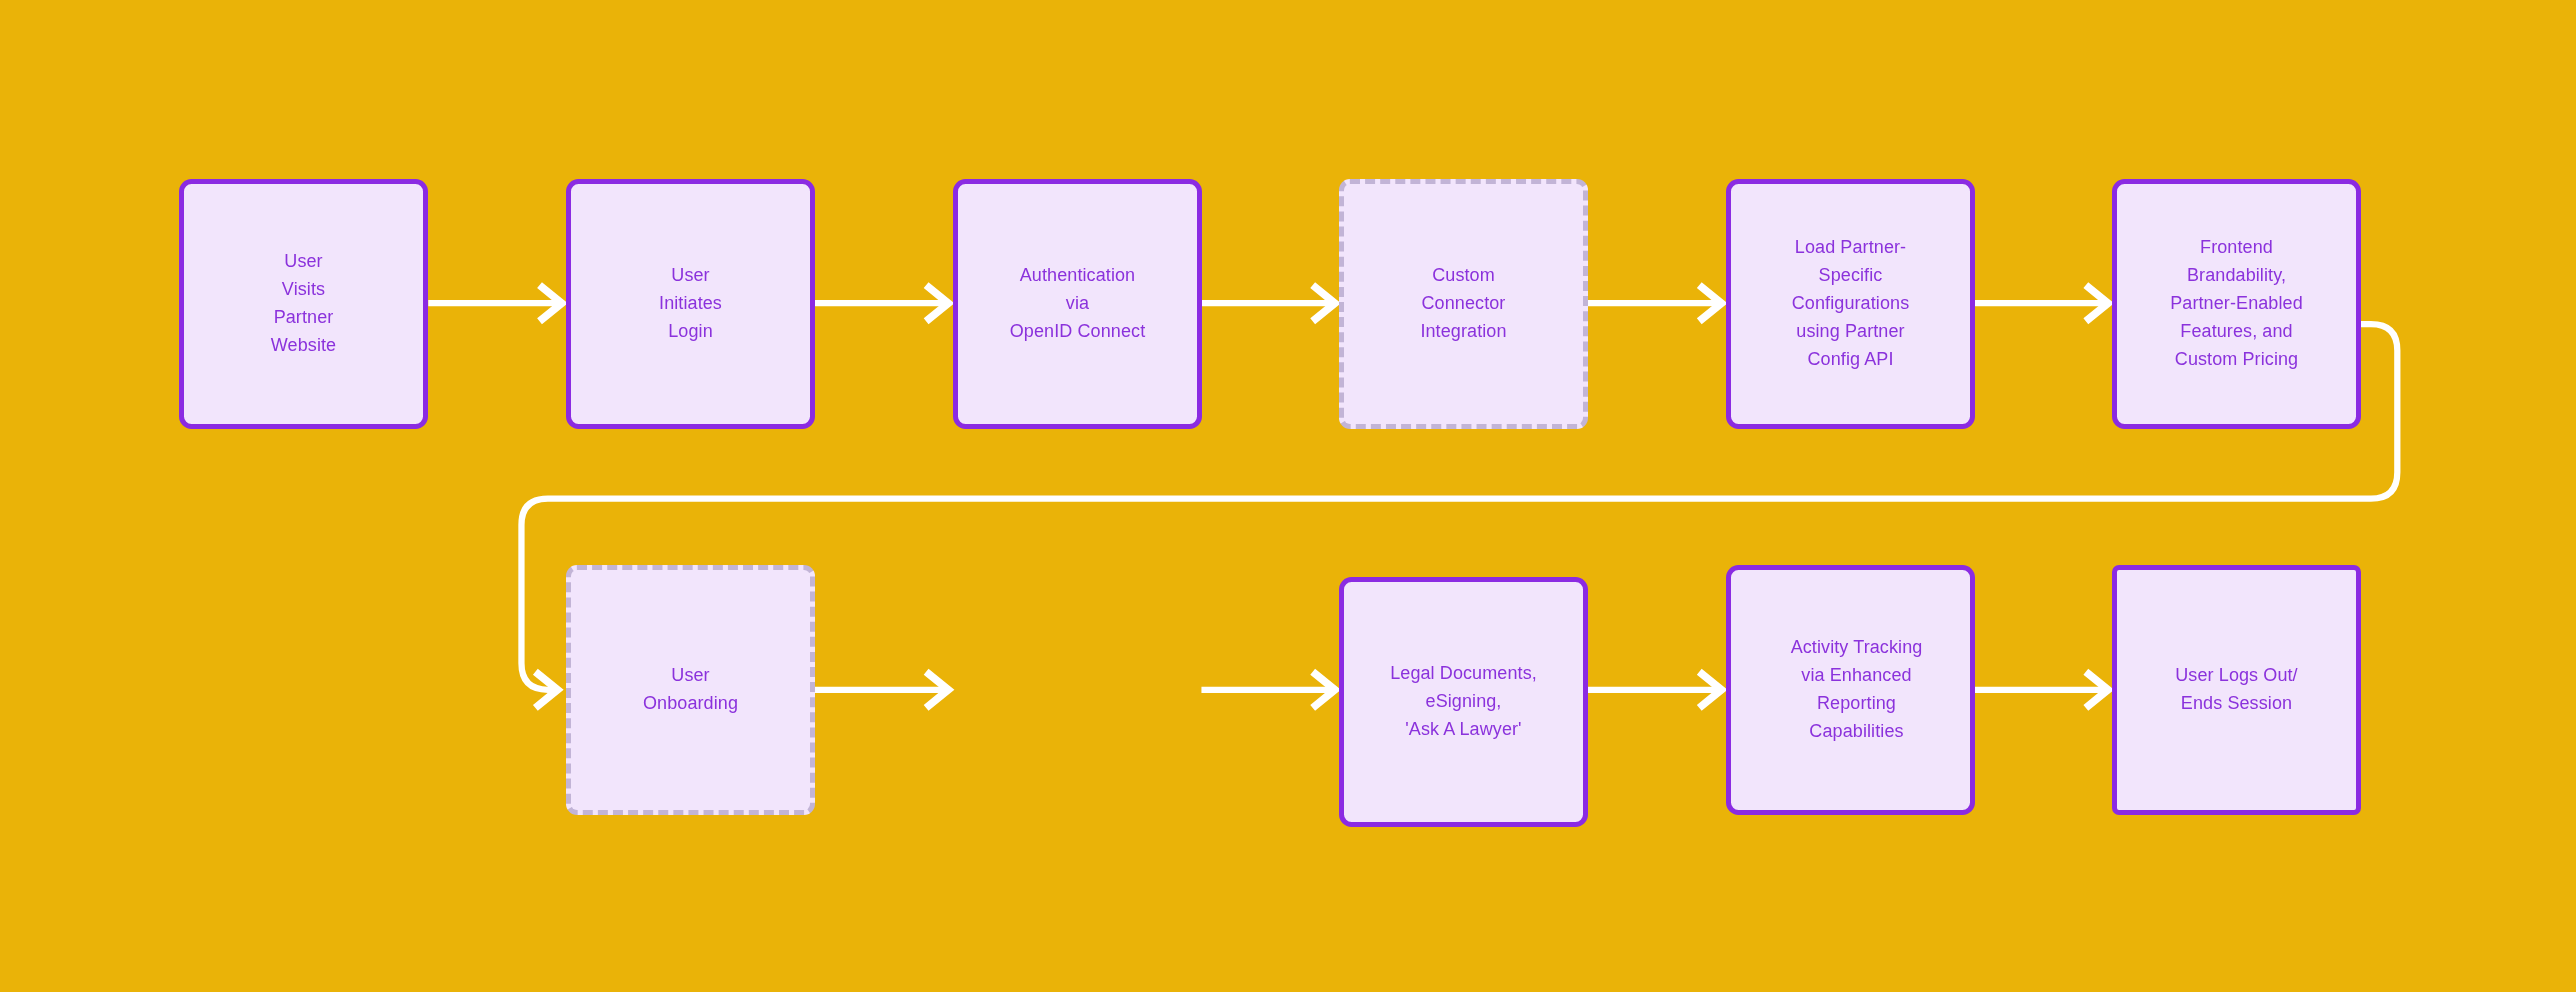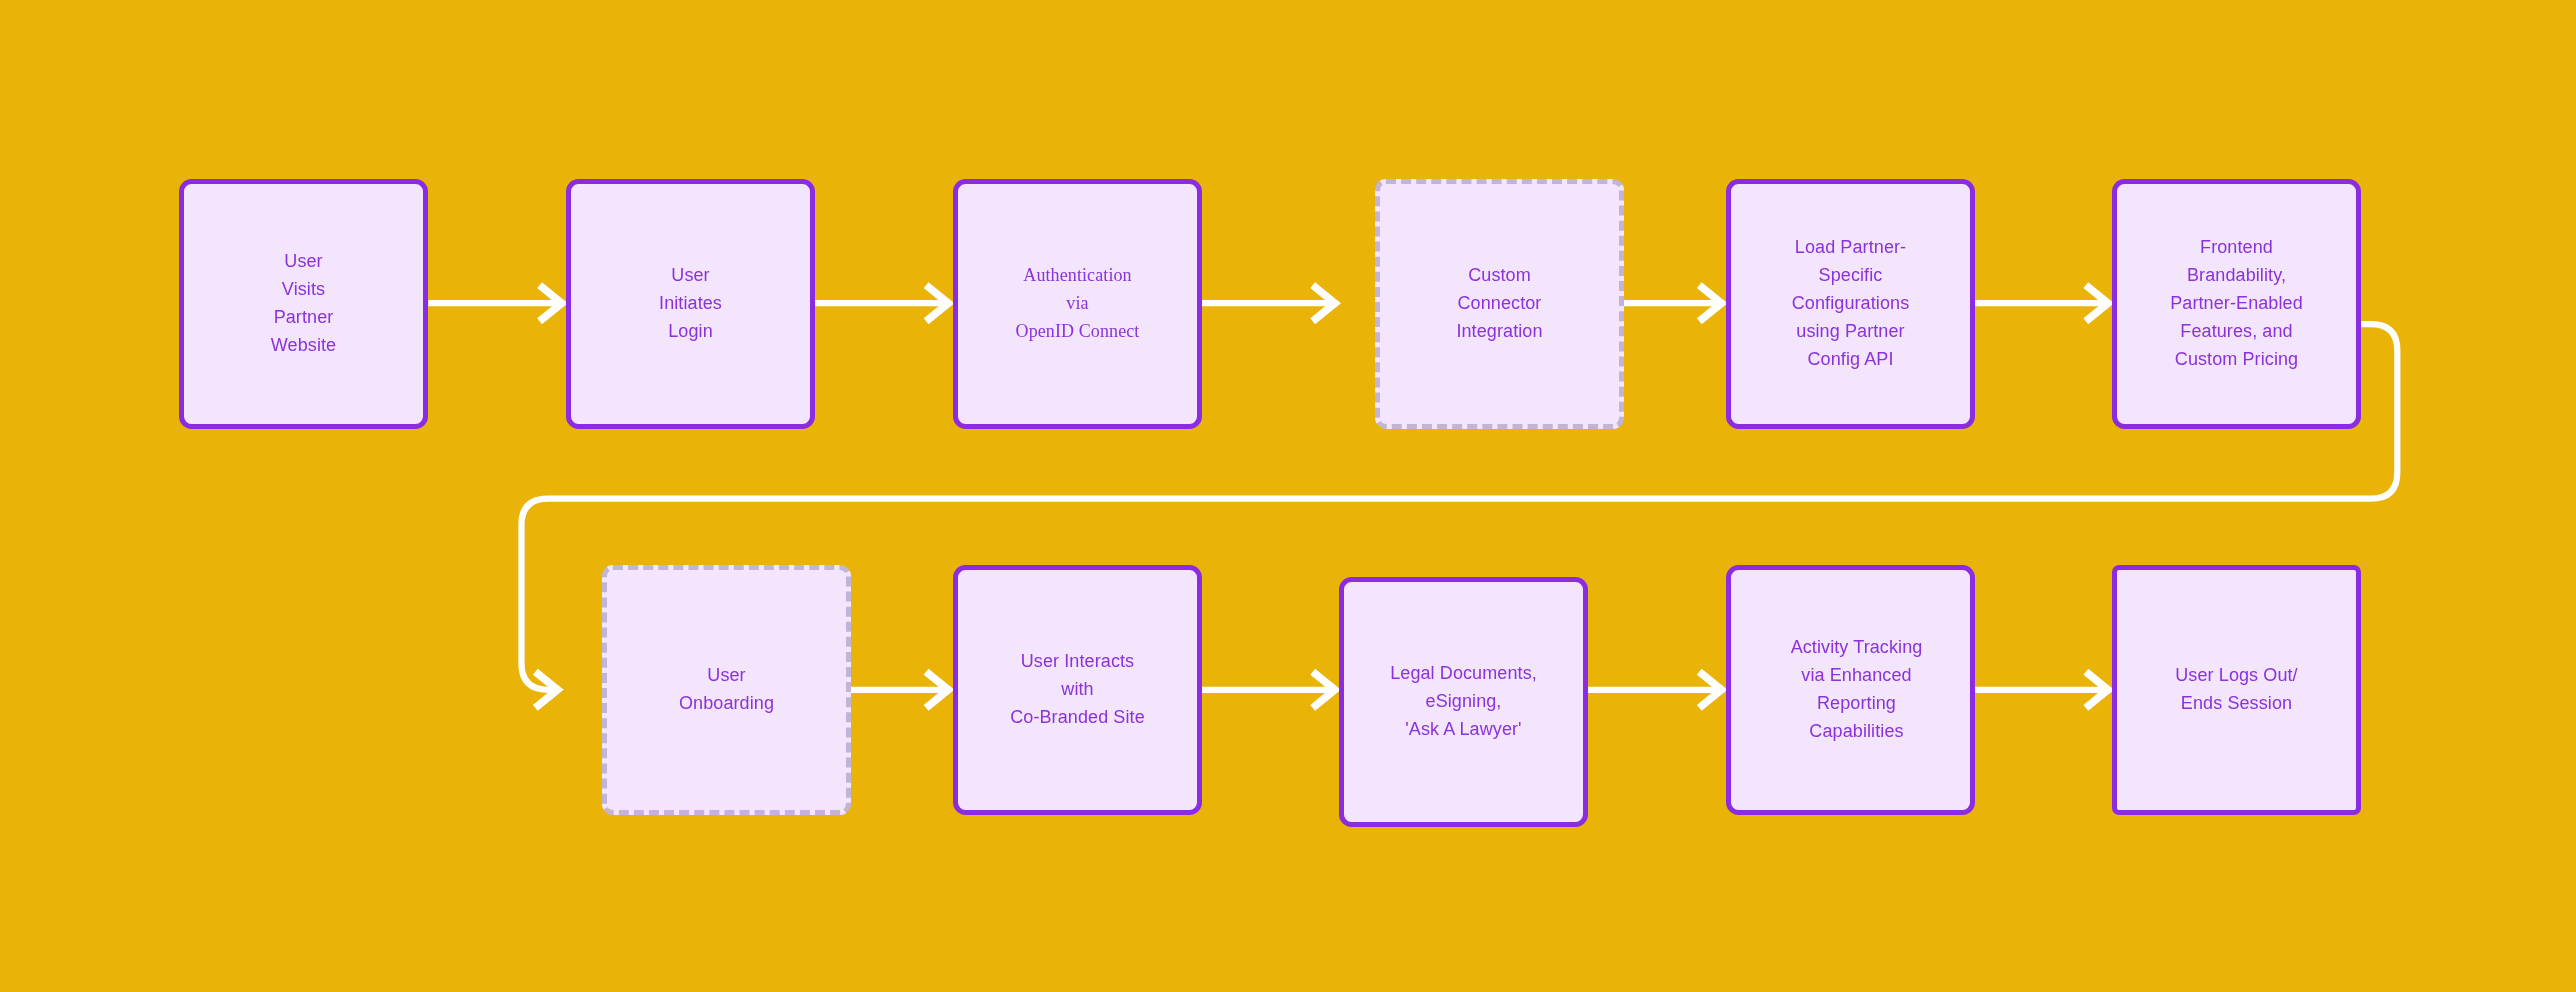--- a/index.html
+++ b/index.html
@@ -42,21 +42,20 @@
     background: #f2e5fc;
     border-radius: 12.5px;
     z-index: 3;
   }
   .node.solid {
     border: 5.6px solid #8b2be2;
   }
   .node.dashed {
     border: 5.6px dashed #c2b4d6;
     border-radius: 11px;
-    margin-left: 36px;
   }
 
   .node-label {
     color: #8b32dc;
     font-size: 18px;
     line-height: 1.55;
     letter-spacing: 0.1px;
     font-weight: 400;
     white-space: pre-line;
     padding: 0 8.3px;
@@ -116,21 +115,21 @@
 Partner
 Website</span>
   </div>
 
   <div class="node solid" style="left:566px; top:179px; width:249px; height:250px;">
     <span class="node-label">User
 Initiates
 Login</span>
   </div>
 
-  <div class="node solid" style="left:953px; top:179px; width:249px; height:250px;font-family:Liberation Serif, serif;">
+  <div class="node solid" style="left:953px; top:179px; width:249px; height:250px;">
     <span class="node-label">Authentication
 via
 OpenID Connect</span>
   </div>
 
   <div class="node dashed" style="left:1339px; top:179px; width:249px; height:250px;">
     <span class="node-label">Custom
 Connector
 Integration</span>
   </div>
@@ -149,25 +148,20 @@
 Configurations
 using Partner
 Config API</span>
   </div>
 
   <div class="node dashed" style="left:566px; top:565px; width:249px; height:250px;">
     <span class="node-label">User
 Onboarding</span>
   </div>
 
-  <div class="node solid" style="left:953px; top:565px; width:249px; height:250px;">
-    <span class="node-label">User Interacts
-with
-Co-Branded Site</span>
-  </div>
 
   <div class="node solid" style="left:1339px; top:565px; width:249px; height:250px;margin-top:12px;">
     <span class="node-label">Legal Documents,
 eSigning,
 'Ask A Lawyer'</span>
   </div>
 
   <div class="node solid" style="left:1726px; top:565px; width:249px; height:250px;padding-left:12px;">
     <span class="node-label">Activity Tracking
 via Enhanced

